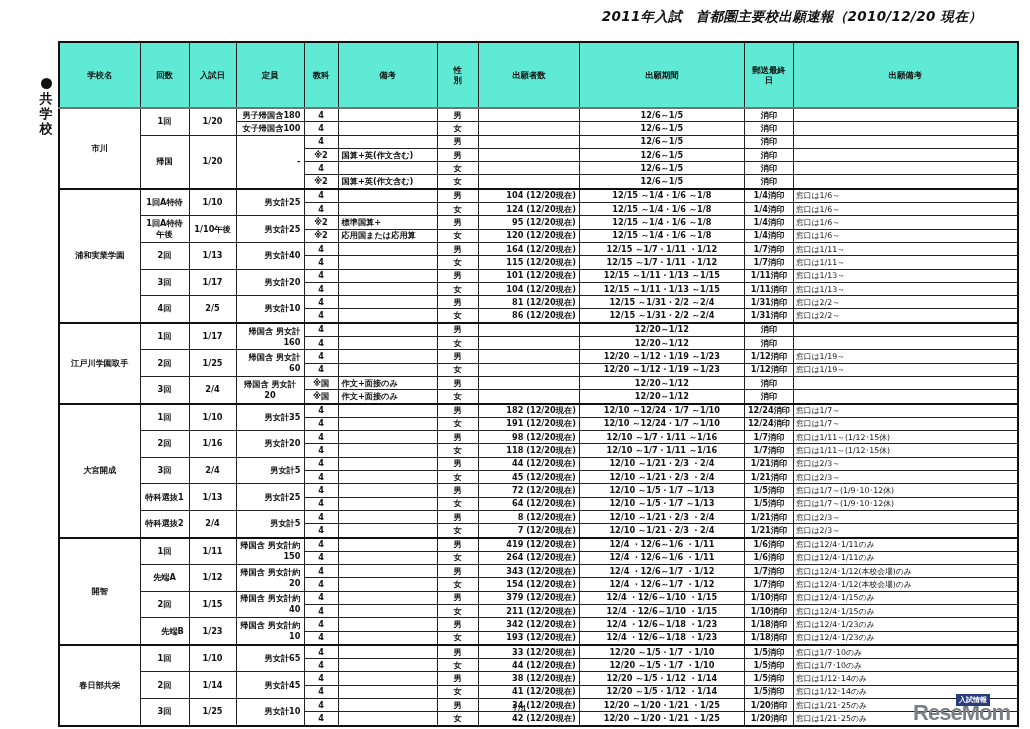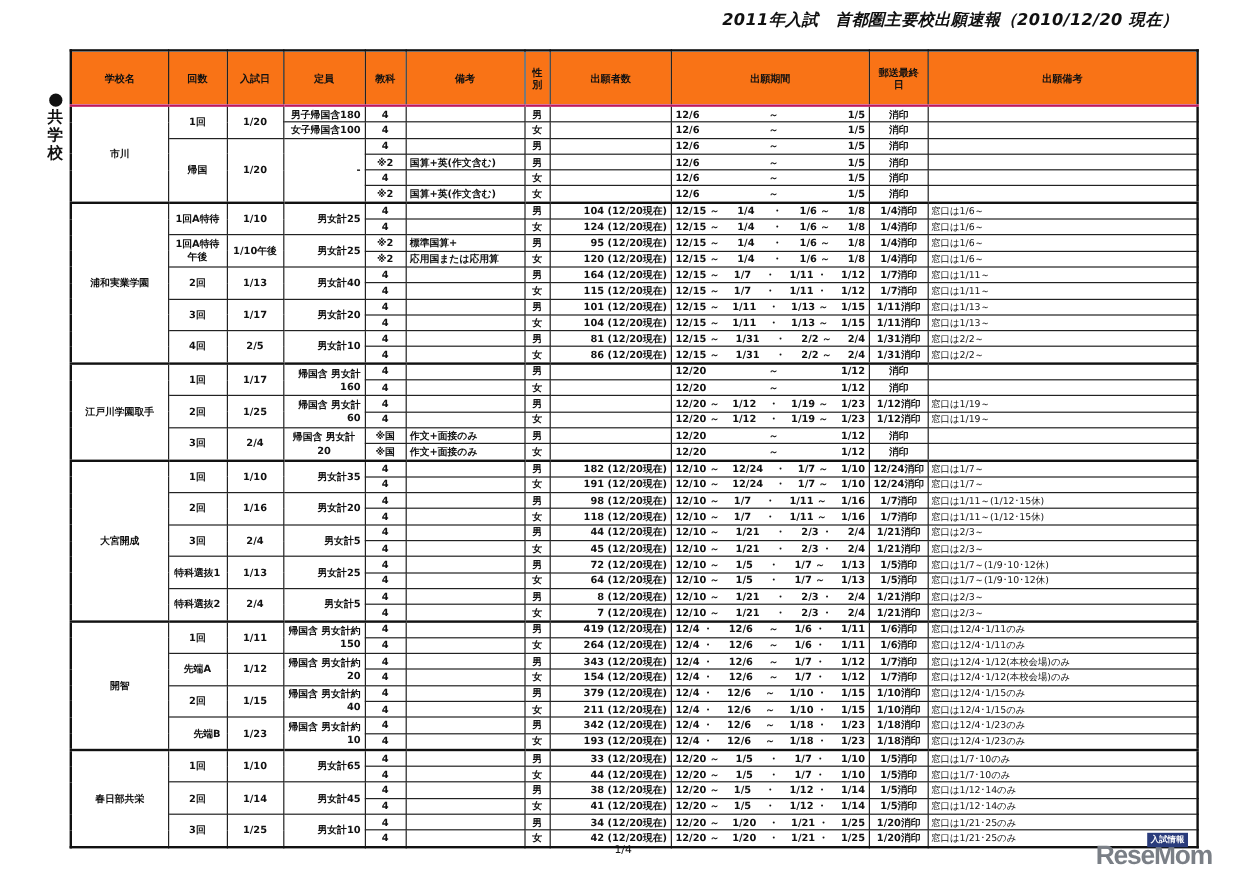--- a/index.html
+++ b/index.html
@@ -2,25 +2,25 @@
 <html><head>
 <meta charset="utf-8">
 <style>
   html,body{margin:0;padding:0;background:#fff;}
   body{width:1030px;height:729px;position:relative;overflow:hidden;font-family:"DejaVu Sans","Liberation Sans",sans-serif;color:#111;}
   .title{position:absolute;right:48px;top:8px;font-size:13.5px;font-weight:bold;font-style:italic;letter-spacing:0.3px;}
   .side{position:absolute;left:38px;top:78px;width:16px;font-size:13px;font-weight:bold;line-height:15px;text-align:center;}
   .side .dot{display:block;width:11px;height:11px;border-radius:50%;background:#111;margin:0 auto 2px;}
   table{position:absolute;left:58px;top:41px;border-collapse:collapse;table-layout:fixed;border:2px solid #111;}
   td,th{border:1px solid #222;padding:0 3px;font-size:8.2px;height:12.3px;line-height:11px;white-space:nowrap;overflow:hidden;font-weight:bold;}
-  th{background:#f97316;height:32px;font-size:8.4px;text-align:center;border-bottom:2px solid #be185d;line-height:10px;}
+  th{background:#5eead4;height:32px;font-size:8.4px;text-align:center;border-bottom:2px solid #737373;line-height:10px;}
   .c{text-align:center;}
   .r{text-align:right;}
   tr.sec td{border-top:2px solid #111;}
-  .per{display:flex;justify-content:space-between;}
+  .per{display:flex;justify-content:center;}
   .per span{display:inline-block;}
   .note{font-weight:normal;font-size:7.8px;padding-left:2px;}
   .footer{position:absolute;left:512px;top:704px;font-size:9px;}
   .logo{position:absolute;right:20px;top:700px;font-size:22px;font-weight:bold;color:#7a7f86;font-family:"Liberation Sans",sans-serif;letter-spacing:-1px;}
   .logo small{position:absolute;right:20px;top:-6px;font-size:7px;background:#2a3c7c;color:#fff;padding:1px 3px;letter-spacing:0;}
 </style>
 </head>
 <body>
 
 <div class="title">2011年入試　首都圏主要校出願速報（2010/12/20 現在）</div>
@@ -47,21 +47,21 @@
       <col style="width:224px">
   </colgroup>
   <thead>
     <tr>
       <th>学校名</th>
       <th>回数</th>
       <th>入試日</th>
       <th>定員</th>
       <th>教科</th>
       <th>備考</th>
-      <th style="white-space:normal;padding:6px;">性別</th>
+      <th style="white-space:normal;padding:16px;">性別</th>
       <th>出願者数</th>
       <th>出願期間</th>
       <th style="white-space:normal;padding:0 4px;">郵送最終日</th>
       <th>出願備考</th>
     </tr>
   </thead>
   <tbody id="tbody">
       <tr class="sec">
         <td class="c" rowspan="6">市川</td>
         <td class="c" rowspan="2" style="white-space: normal;">1回</td>

